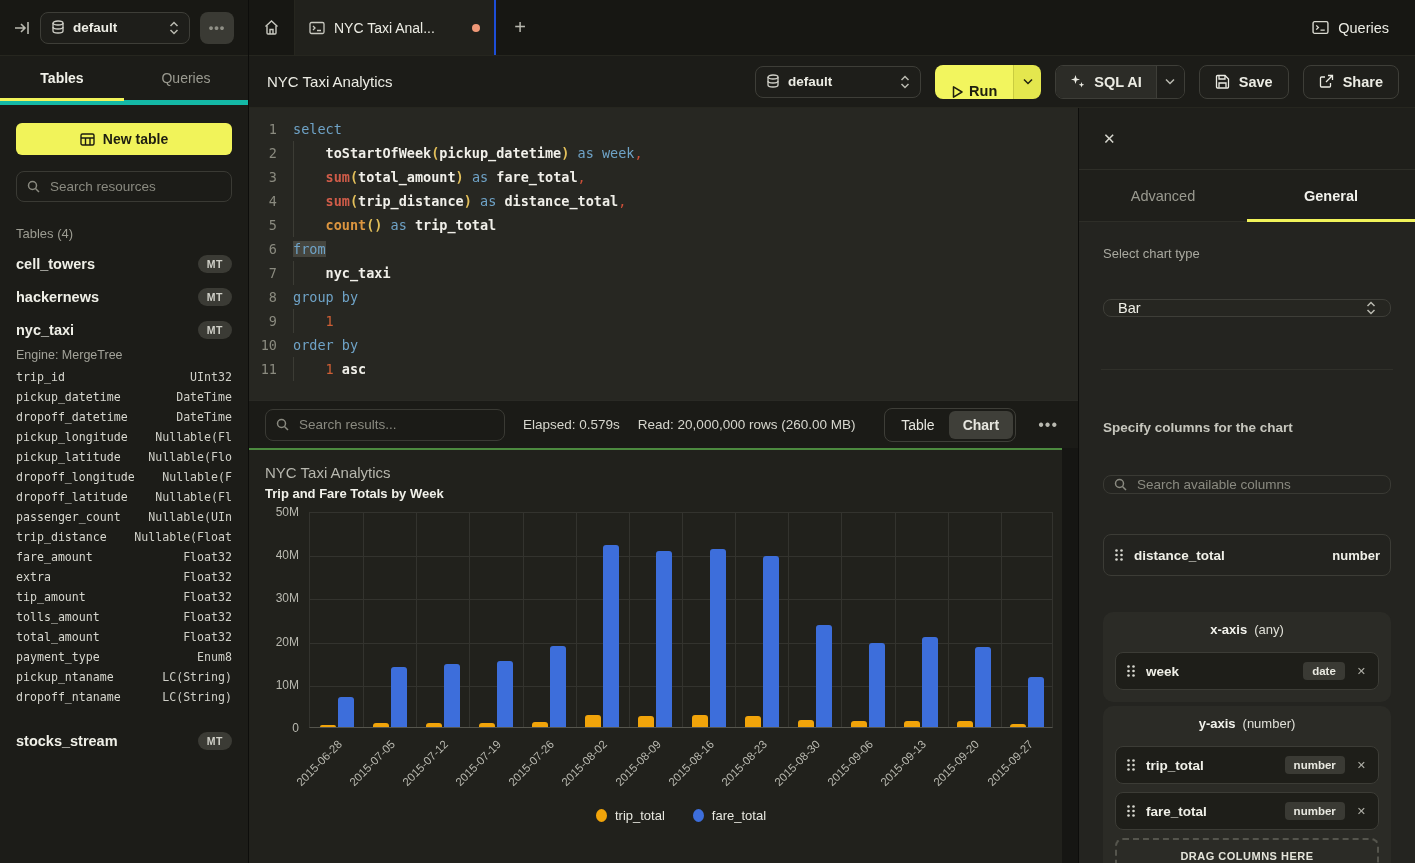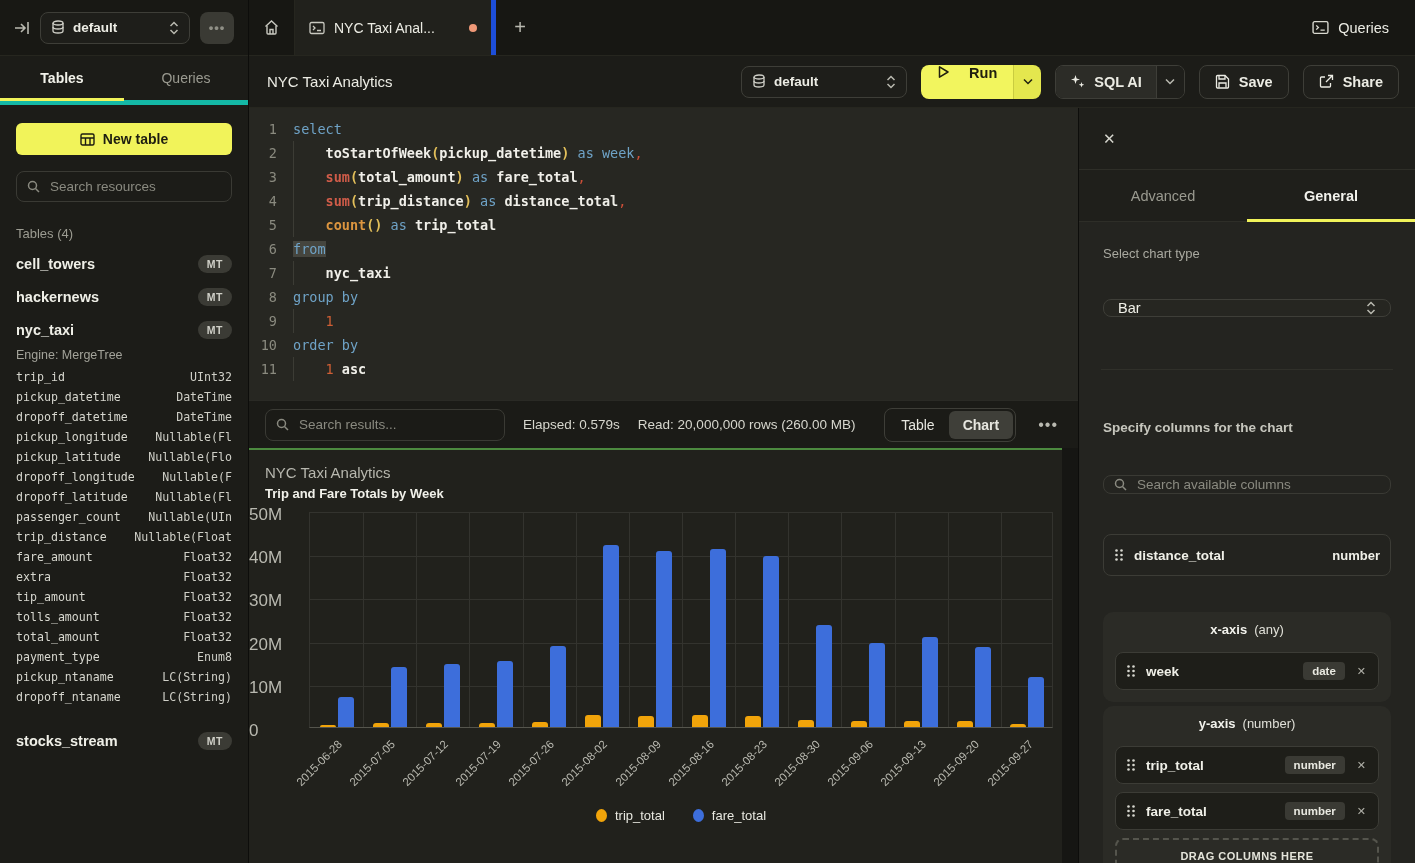--- a/index.html
+++ b/index.html
@@ -29,33 +29,33 @@
   .tbl-row{height:33px;display:flex;align-items:center;justify-content:space-between;cursor:pointer;}
   .tbl-name{font-size:14.5px;font-weight:700;color:#efefe7;}
   .mt-badge{background:#3b3b35;color:#cfcfc7;font-size:10.5px;font-weight:700;letter-spacing:.5px;border-radius:10px;padding:3px 9px;}
   .engine-line{font-size:12.5px;color:#a3a39a;margin:2px 0 8px;}
   .col-row{height:20px;display:flex;justify-content:space-between;font-family:"DejaVu Sans Mono",monospace;font-size:11.6px;color:#d7d7cf;white-space:nowrap;overflow:hidden;}
   .col-row .ctype{color:#cfcfc7;}
   .cols-block{margin-bottom:14px;}
   
   .tabbar{grid-row:1;grid-column:2/4;background:#171713;border-bottom:1px solid #26261f;display:flex;align-items:stretch;}
   .home-btn{width:46px;display:flex;align-items:center;justify-content:center;color:#c9c9c0;border-right:1px solid #26261f;cursor:pointer;}
-  .etab{width:201px;background:#21211c;border-right:5px solid #1d4ed8;display:flex;align-items:center;gap:9px;padding:0 14px;cursor:pointer;}
+  .etab{width:201px;background:#21211c;border-right:2px solid #1d4ed8;display:flex;align-items:center;gap:9px;padding:0 14px;cursor:pointer;}
   .etab .t-label{font-size:14px;color:#eQ;color:#ecece4;flex:1;white-space:nowrap;overflow:hidden;}
   .dot{width:8px;height:8px;border-radius:50%;background:#ef9877;}
   .plus-btn{width:48px;display:flex;align-items:center;justify-content:center;color:#b9b9b0;font-size:20px;cursor:pointer;}
   .tb-spacer{flex:1;}
   .queries-btn{display:flex;align-items:center;gap:9px;padding:0 26px;color:#ecece4;font-size:14.5px;cursor:pointer;}
   
   .toolbar{grid-row:2;grid-column:2/4;background:#1c1c18;border-bottom:1px solid #26261f;display:flex;align-items:center;padding:0 16px;}
   .q-title{font-size:15px;color:#ecece4;margin-left:2px;}
   .tb-right{margin-left:auto;display:flex;align-items:center;gap:14px;}
   .tb-right .db-select{width:166px;flex:none;background:#1e1e1a;}
   .split-run{display:flex;height:34px;border-radius:8px;overflow:hidden;cursor:pointer;}
-  .run-main{background:#f2f55e;display:flex;align-items:flex-start;gap:19px;padding:0 16px;color:#20200f;font-size:14.5px;font-weight:700;}
+  .run-main{background:#f2f55e;display:flex;align-items:flex-end;gap:5px;padding:0 16px;color:#20200f;font-size:14.5px;font-weight:700;}
   .run-arrow{background:#e4e74e;width:28px;display:flex;align-items:center;justify-content:center;border-left:1px solid #c9cc40;color:#20200f;}
   .split-dark{display:flex;height:34px;border-radius:8px;overflow:hidden;border:1px solid #3e3e38;cursor:pointer;}
   .sqlai-main{background:#2c2c27;display:flex;align-items:center;gap:9px;padding:0 14px;font-size:14.5px;font-weight:700;color:#ecece4;}
   .sqlai-arrow{background:#1f1f1b;width:28px;display:flex;align-items:center;justify-content:center;border-left:1px solid #3e3e38;color:#b9b9b0;}
   .dark-btn{height:34px;border:1px solid #3e3e38;border-radius:8px;background:#1f1f1b;display:flex;align-items:center;gap:9px;padding:0 15px;font-size:14.5px;font-weight:700;color:#ecece4;cursor:pointer;font-family:inherit;}
   
   .main{grid-row:3;grid-column:2;display:flex;flex-direction:column;background:#161613;min-width:0;}
   .editor{height:292px;background:#272722;padding-top:9px;font-family:"DejaVu Sans Mono",monospace;font-size:13.5px;overflow:hidden;}
   .code-line{display:flex;height:24px;line-height:24px;}
   .ln{width:28px;text-align:right;color:#8a8a7f;flex:none;}
@@ -81,21 +81,21 @@
   .res-menu{color:#b9b9b0;font-size:16px;letter-spacing:1px;cursor:pointer;padding:0 4px;}
   
   .chart-panel{flex:1;background:#21211c;border-top:2px solid #4c8a3f;margin-right:16px;position:relative;}
   .chart-title{position:absolute;left:16px;top:14px;font-size:15px;color:#b7b7ae;}
   .chart-subtitle{position:absolute;left:16px;top:36px;font-size:13px;font-weight:700;color:#f1f1ea;}
   .chart-body{position:absolute;inset:0;}
   .plot{position:absolute;border:1px solid #33332e;border-bottom:1px solid #55554d;}
   .gl-h{position:absolute;left:0;right:0;height:1px;background:#33332e;}
   .gl-v{position:absolute;top:0;bottom:0;width:1px;background:#33332e;}
   .bar{position:absolute;bottom:0;border-radius:3px 3px 0 0;}
-  .ytick{position:absolute;font-size:17px;color:#b9b9b0;}
+  .ytick{position:absolute;font-size:12px;color:#b9b9b0;text-align:right;}
   .xtick{position:absolute;font-size:11.5px;color:#b9b9b0;white-space:nowrap;transform:rotate(-45deg);transform-origin:100% 0;}
   .legend{position:absolute;display:flex;justify-content:center;gap:28px;align-items:center;}
   .legend-item{display:flex;align-items:center;gap:8px;font-size:13px;color:#e8e8e0;}
   .legend-dot{width:11px;height:13px;border-radius:50%;}
   
   .rpanel{grid-row:3;grid-column:3;background:#242420;border-left:1px solid #0d0d0b;display:flex;flex-direction:column;}
   .rp-header{height:62px;display:flex;align-items:center;padding:0 24px;border-bottom:1px solid #2e2e28;background:#1f1f1b;}
   .rp-title{font-size:16.5px;font-weight:700;color:#f2f2ec;flex:1;}
   .rp-close{color:#d6d6ce;font-size:15px;cursor:pointer;}
   .rp-tabs{height:52px;display:flex;border-bottom:1px solid #2e2e28;background:#1f1f1b;}

